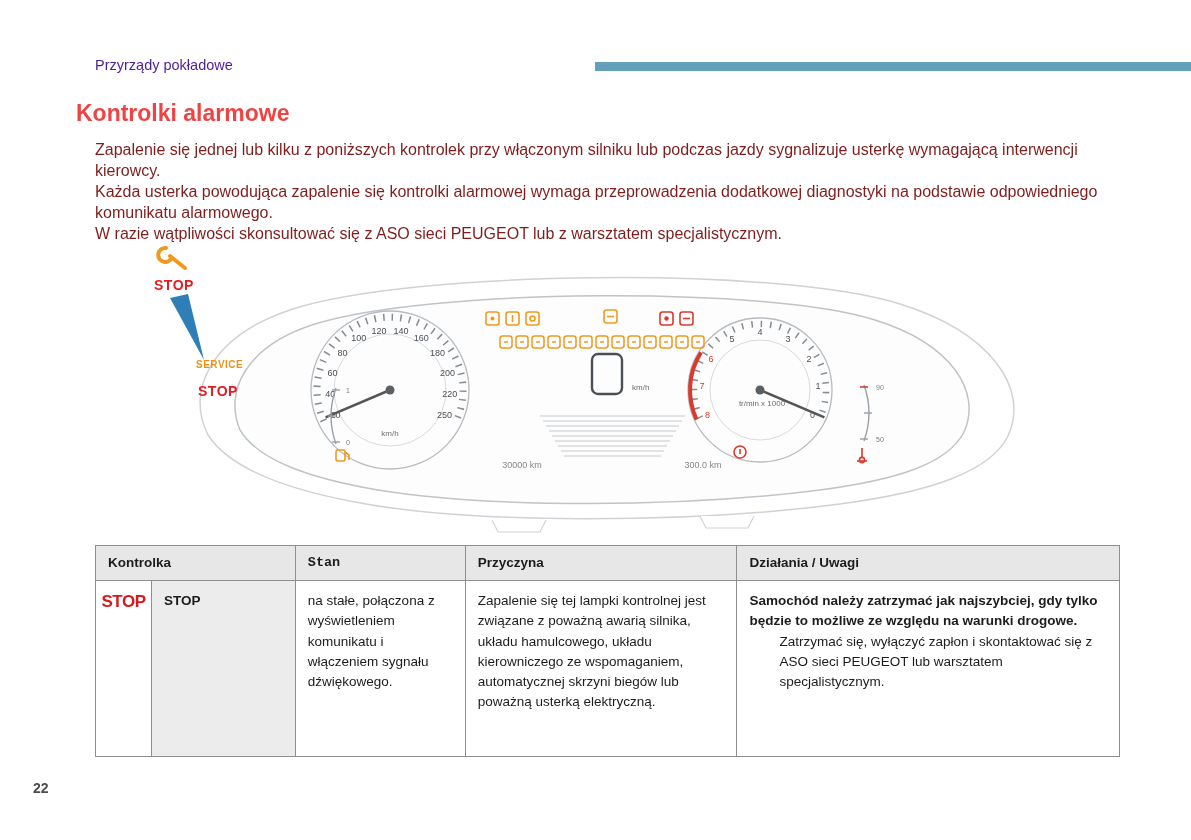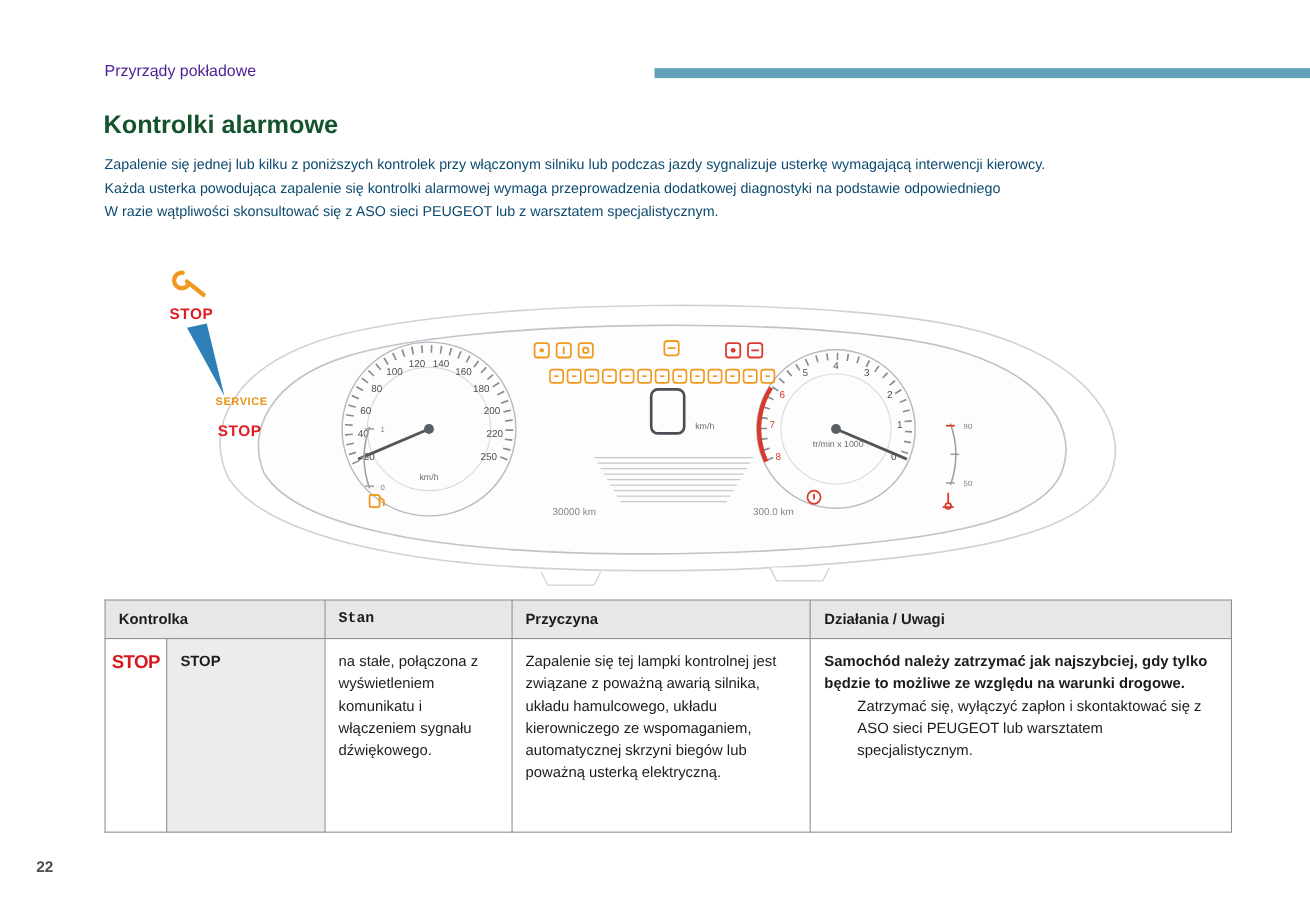--- a/index.html
+++ b/index.html
@@ -3,23 +3,23 @@
 <meta charset="utf-8">
 <style>
   * { margin:0; padding:0; box-sizing:border-box; }
   html,body { width:1191px; height:840px; background:#ffffff;
     font-family:"Liberation Sans", sans-serif; color:#1c1c1c; position:relative; }
   .page { position:relative; width:1191px; height:840px; overflow:hidden; background:#fff; }
 
   .section-header { position:absolute; left:95px; top:57px; font-size:14.5px; color:#4c1d95; }
   .accent-bar { position:absolute; left:595px; top:62px; width:596px; height:9px; background:#63a1ba; }
 
-  .page-title { position:absolute; left:94px; top:100px; font-size:23px; font-weight:bold; color:#14532d; }
-
-  .intro { position:absolute; left:95px; top:139px; width:1040px; font-size:13px; line-height:21px; color:#0c4a6e; }
+  .page-title { position:absolute; left:76px; top:100px; font-size:23px; font-weight:bold; color:#ef4444; }
+
+  .intro { position:absolute; left:95px; top:139px; width:1040px; font-size:16px; line-height:21px; color:#7f1d1d; }
 
   .dash-wrap { position:absolute; left:140px; top:240px; width:920px; height:300px; }
 
   .man-table { position:absolute; left:95px; top:545px; width:1025px; border-collapse:collapse;
     font-size:13.5px; color:#1c1c1c; }
   .man-table th, .man-table td { border:1px solid #8f8f8f; text-align:left; vertical-align:top; }
   .man-table thead th { background:#e7e7e7; font-weight:bold; font-size:13.5px; padding:9px 12px; height:35px;margin-left:24px; }
   .man-table tbody td { background:#ffffff; padding:10px 12px; height:176px; line-height:1.5; }
   .man-table td.icon-cell { width:56px; padding:8px 4px; text-align:center; background:#fff; }
   .man-table td.label-cell { width:144px; background:#ececec; font-weight:bold; }
@@ -45,20 +45,21 @@
 <div class="page">
 
   <span class="section-header">Przyrządy pokładowe</span>
   <div class="accent-bar"></div>
 
   <h1 class="page-title">Kontrolki alarmowe</h1>
 
   <div class="intro">
     <div>Zapalenie się jednej lub kilku z poniższych kontrolek przy włączonym silniku lub podczas jazdy sygnalizuje usterkę wymagającą interwencji kierowcy.</div>
     <div>Każda usterka powodująca zapalenie się kontrolki alarmowej wymaga przeprowadzenia dodatkowej diagnostyki na podstawie odpowiedniego</div>
+    <div>komunikatu alarmowego.</div>
     <div>W razie wątpliwości skonsultować się z ASO sieci PEUGEOT lub z warsztatem specjalistycznym.</div>
   </div>
 
   <div class="dash-wrap">
     <svg width="920" height="300" viewBox="0 0 920 300">
 
       <path d="M 68,195 C 45,150 72,96 150,70 C 270,30 640,26 760,64 C 850,92 890,148 868,196 C 850,232 790,252 700,264 C 545,284 330,284 215,262 C 140,248 88,226 68,195 Z" fill="#ffffff" stroke="#cfd3d7" stroke-width="1.5"></path>
       <path d="M 100,190 C 84,152 105,106 175,84 C 290,48 630,46 735,80 C 812,104 842,152 824,192 C 808,224 756,240 680,250 C 540,268 350,268 238,250 C 168,238 118,220 100,190 Z" fill="#fdfdfd" stroke="#bfc4c9" stroke-width="1.5"></path>
 
       <path d="M352,280 L358,292 L400,292 L406,280" fill="#fff" stroke="#cfd3d7" stroke-width="1.2"></path>

